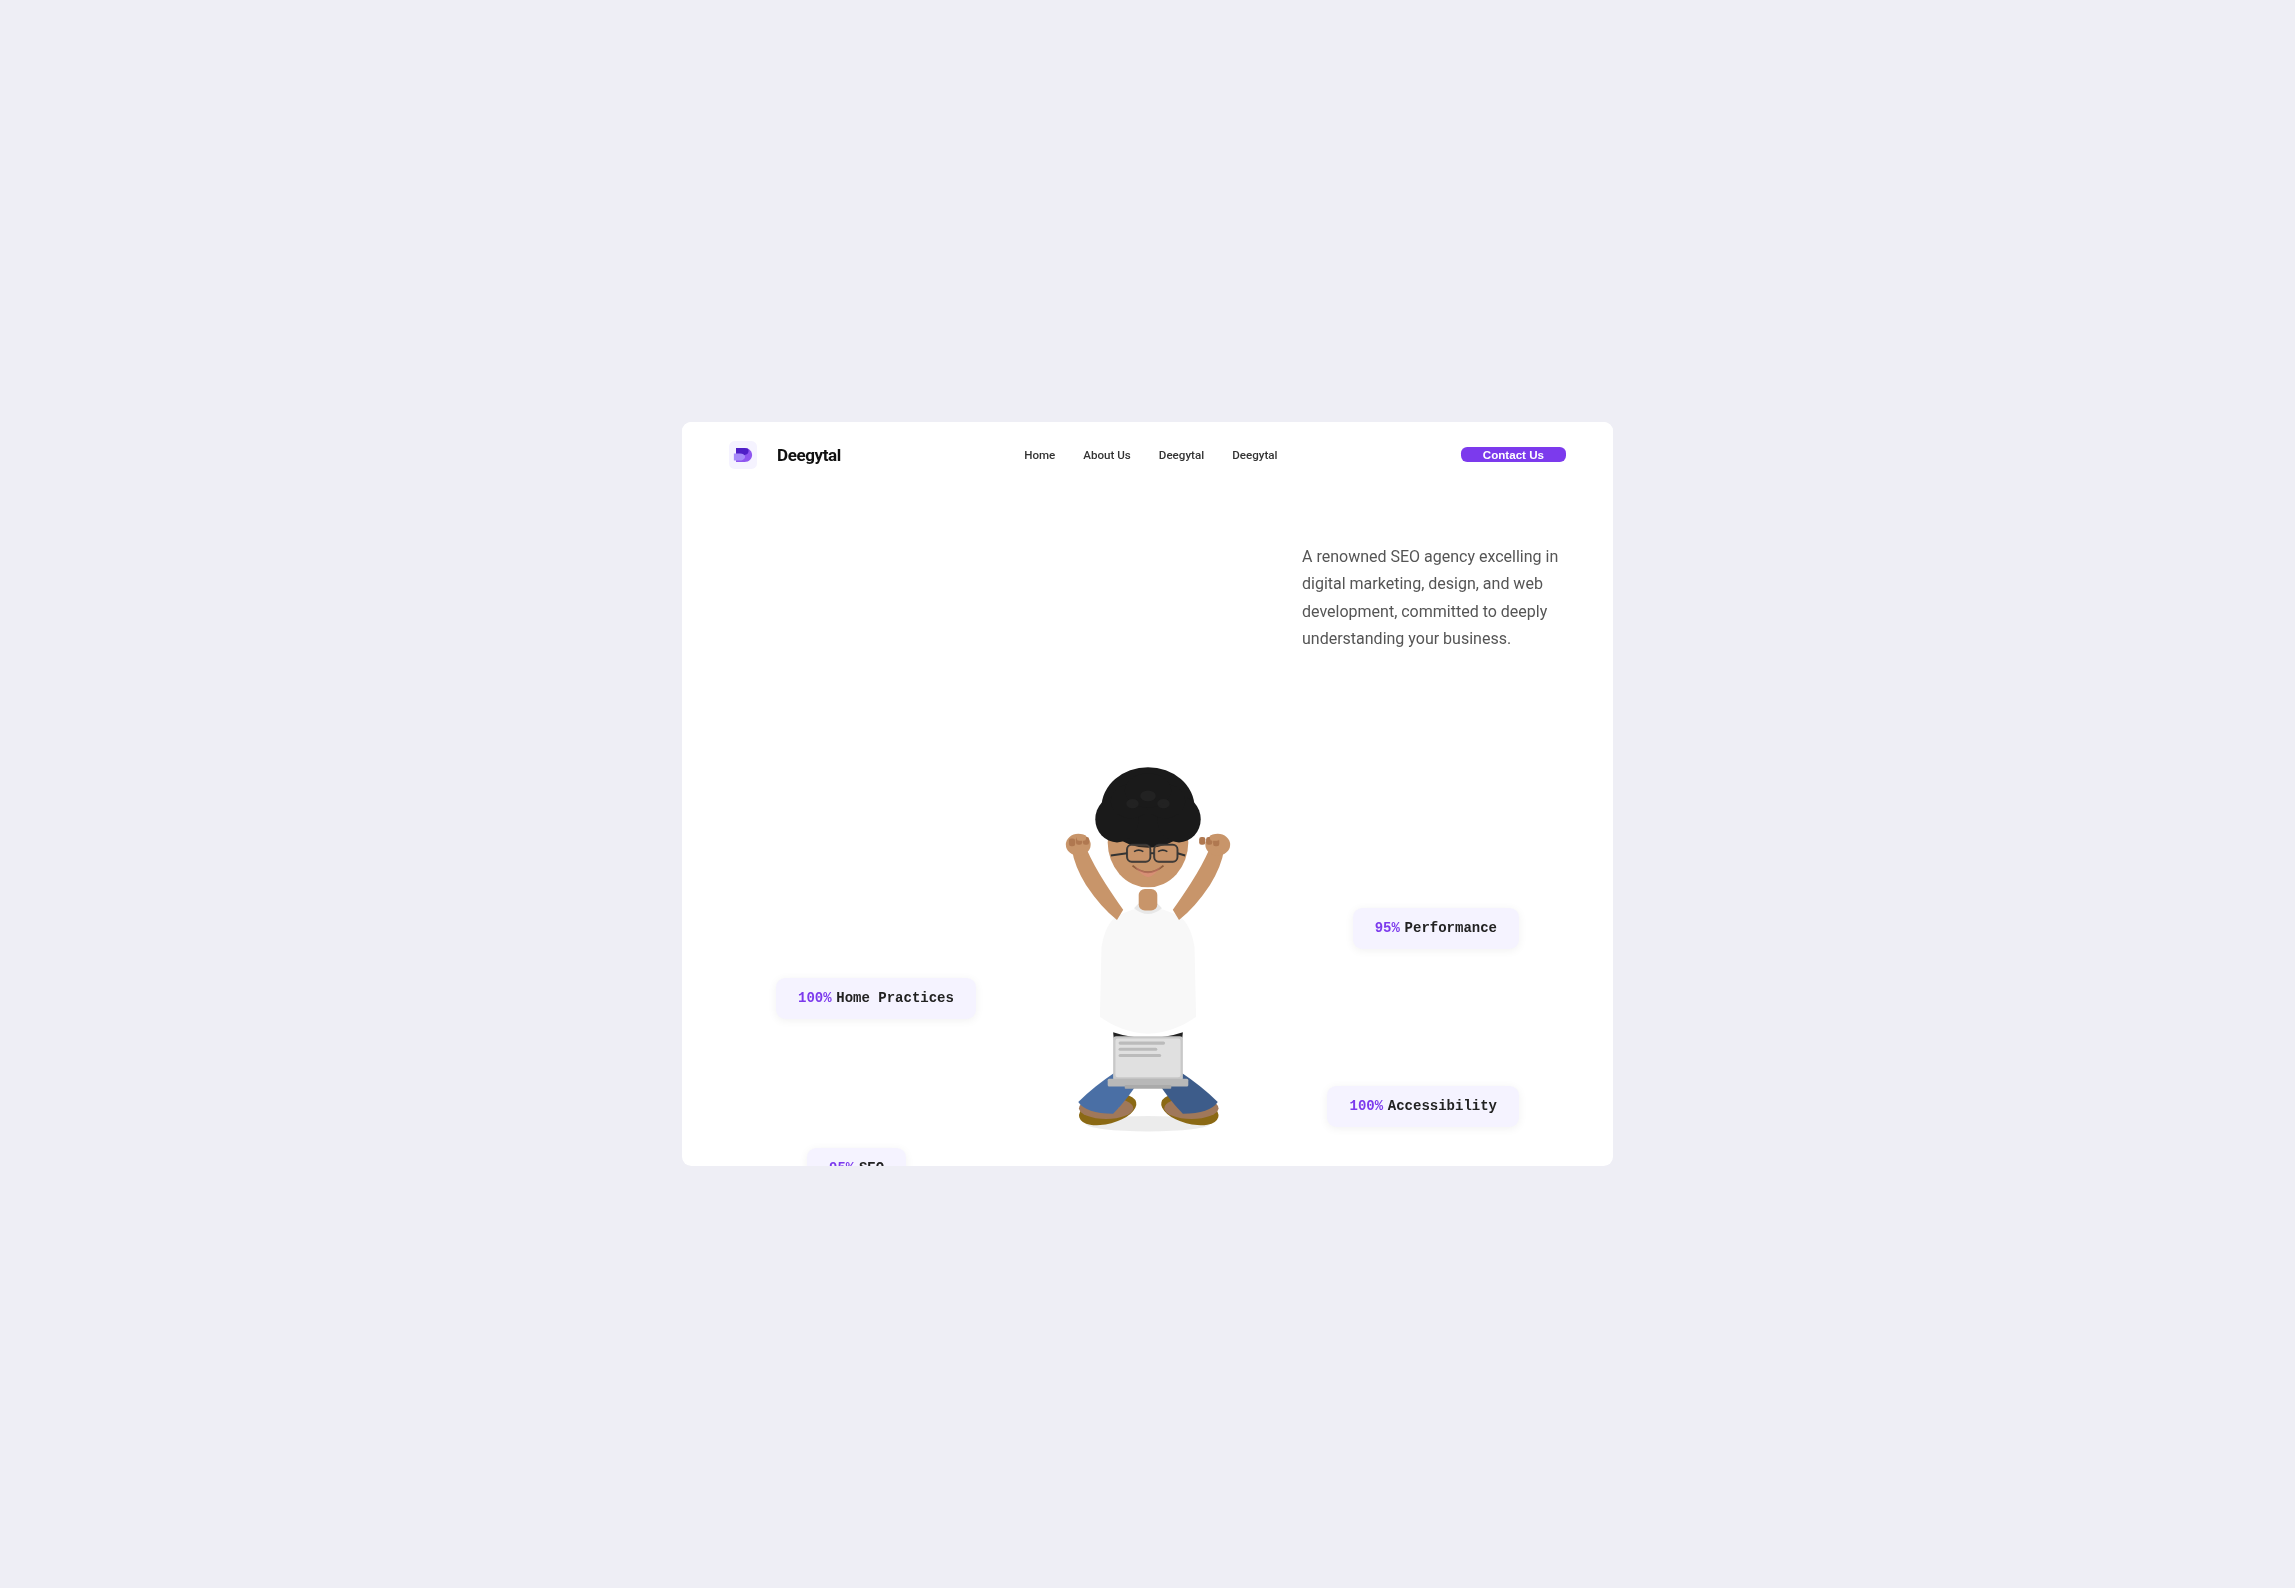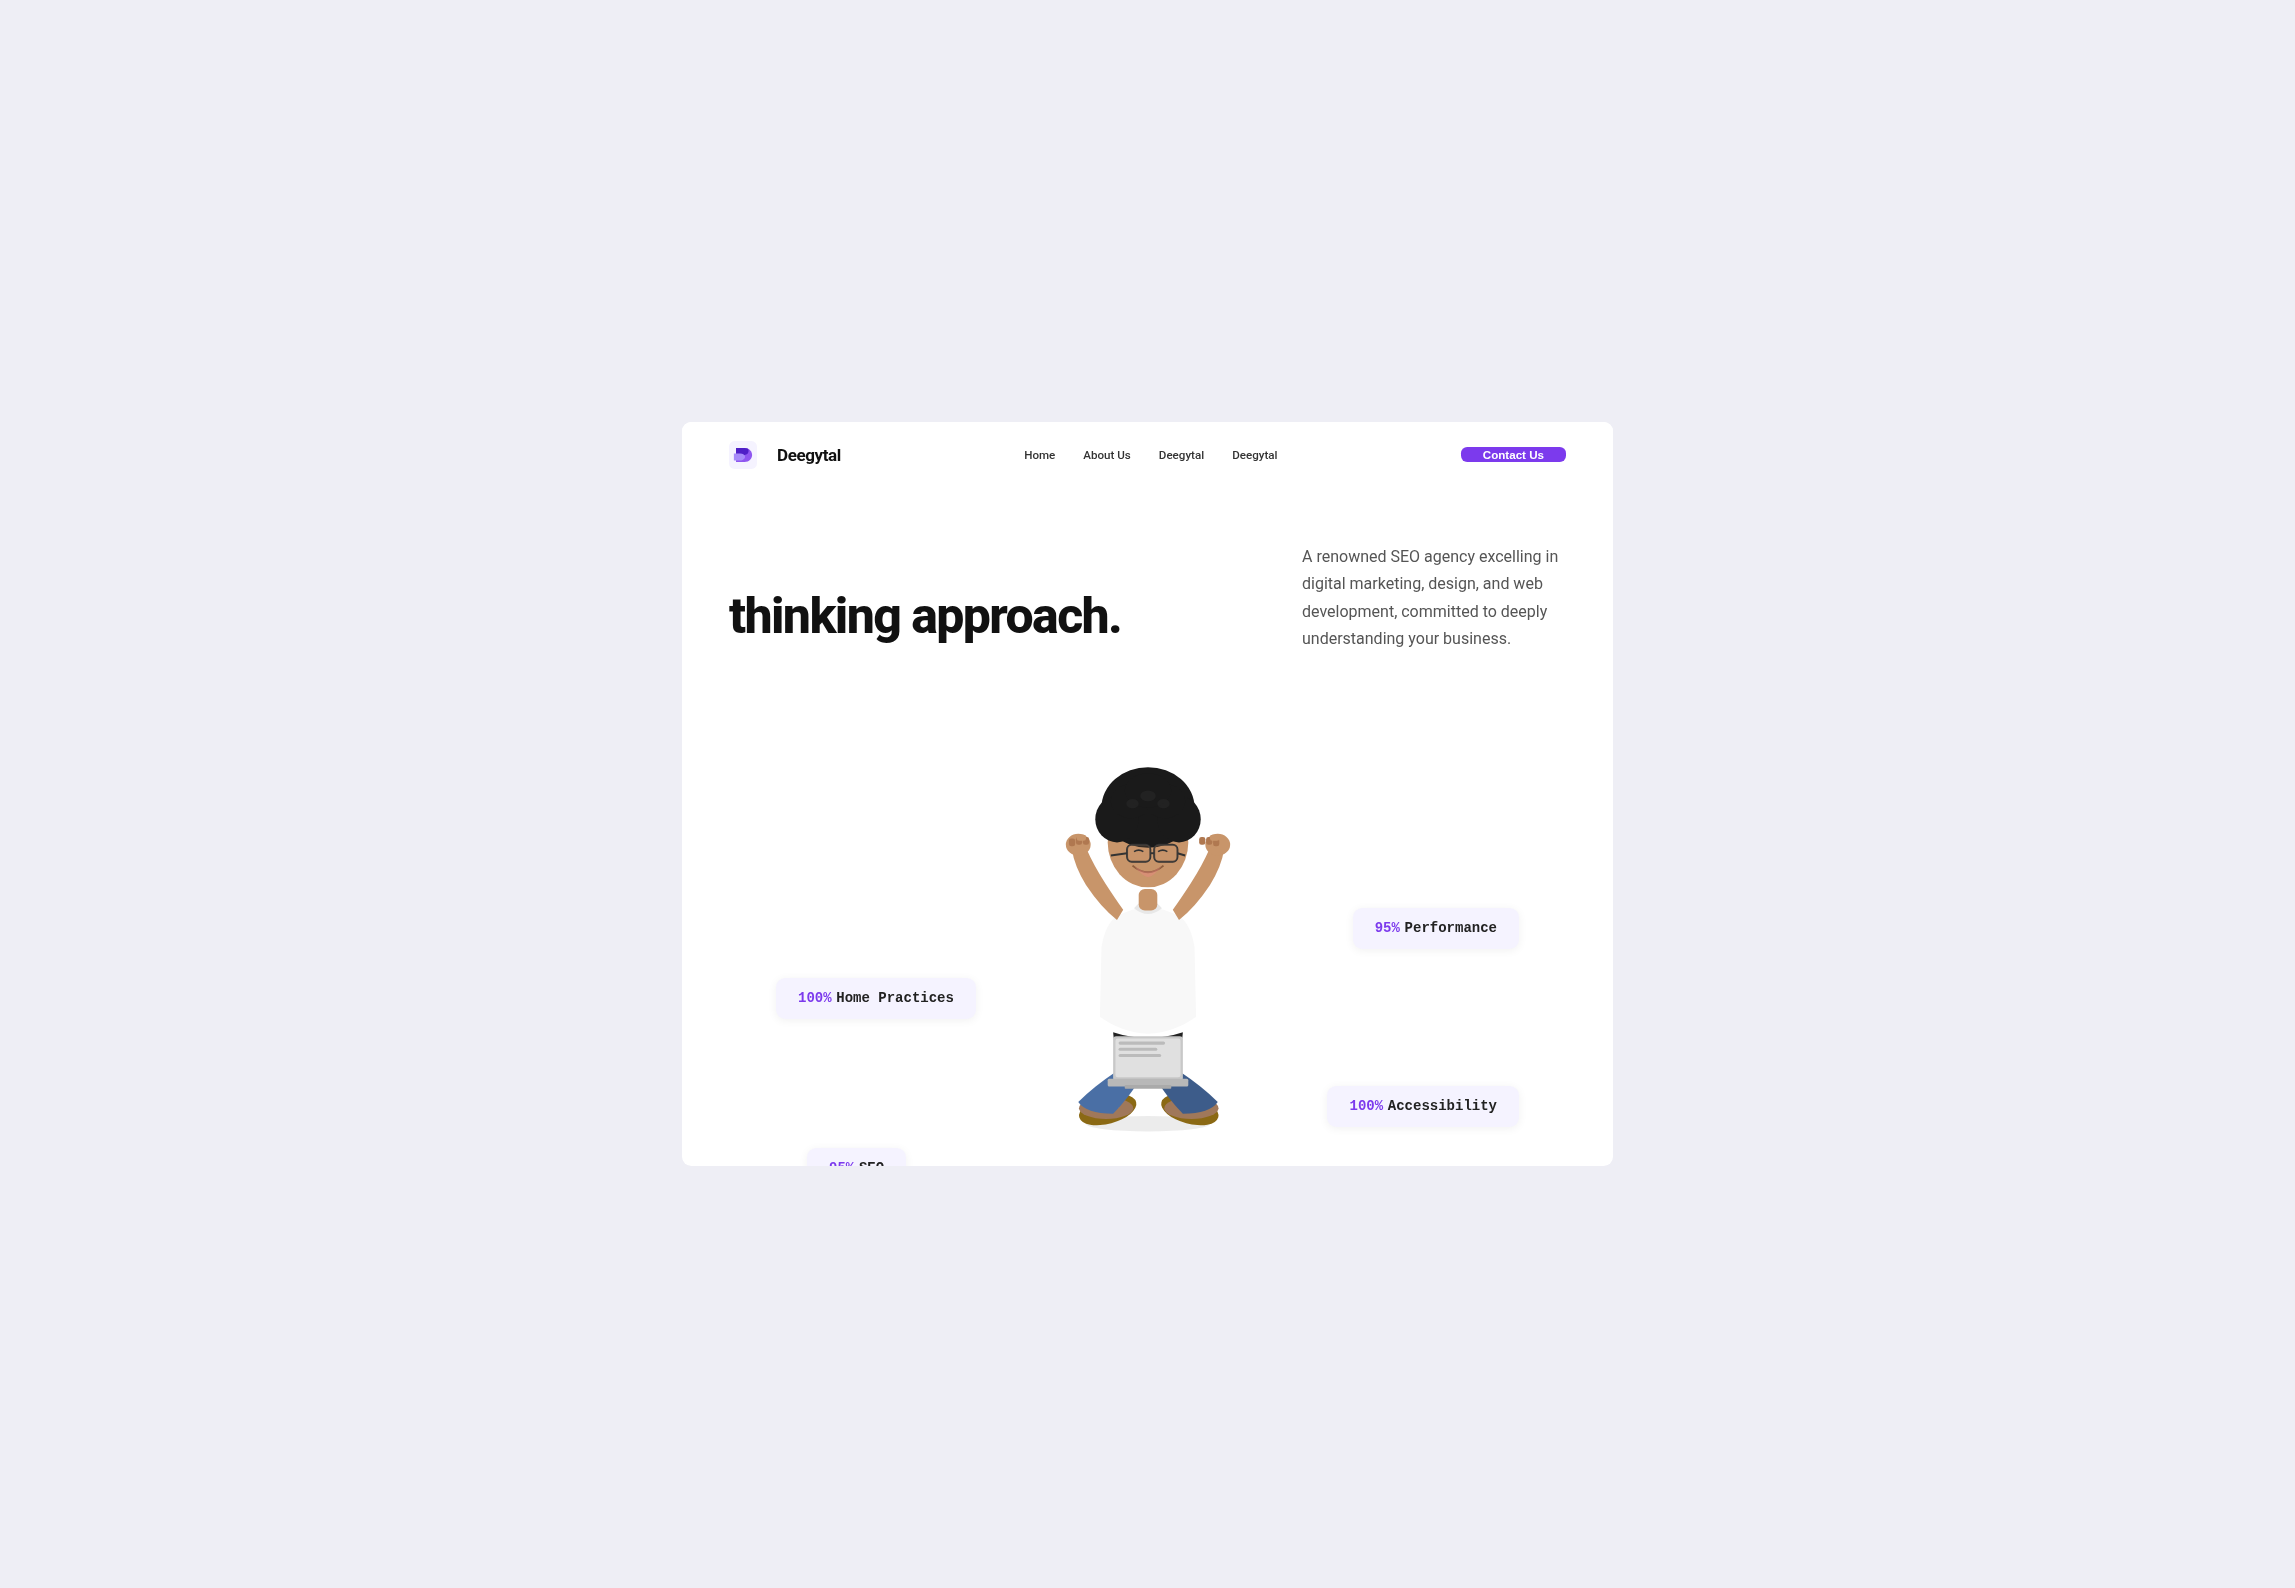--- a/index.html
+++ b/index.html
@@ -184,21 +184,20 @@
       </li>
     </ul>
 
     <button class="contact-btn">Contact Us</button>
   </nav>
 
   <section class="hero">
     <div class="hero-top">
       <h1 class="hero-headline">
         <br>
-        <span>thinking approach.</span>
       </h1>
       <p class="hero-description">A renowned SEO agency excelling in digital marketing, design, and web development, committed to deeply understanding your business.</p>
     </div>
 
     <div style="position: relative; margin-top: 31px; height: 450px;">
 
       <div class="stat-badge badge-best-practices">
         <span class="pct">100%</span>
         <span>Home Practices</span>
       </div>

